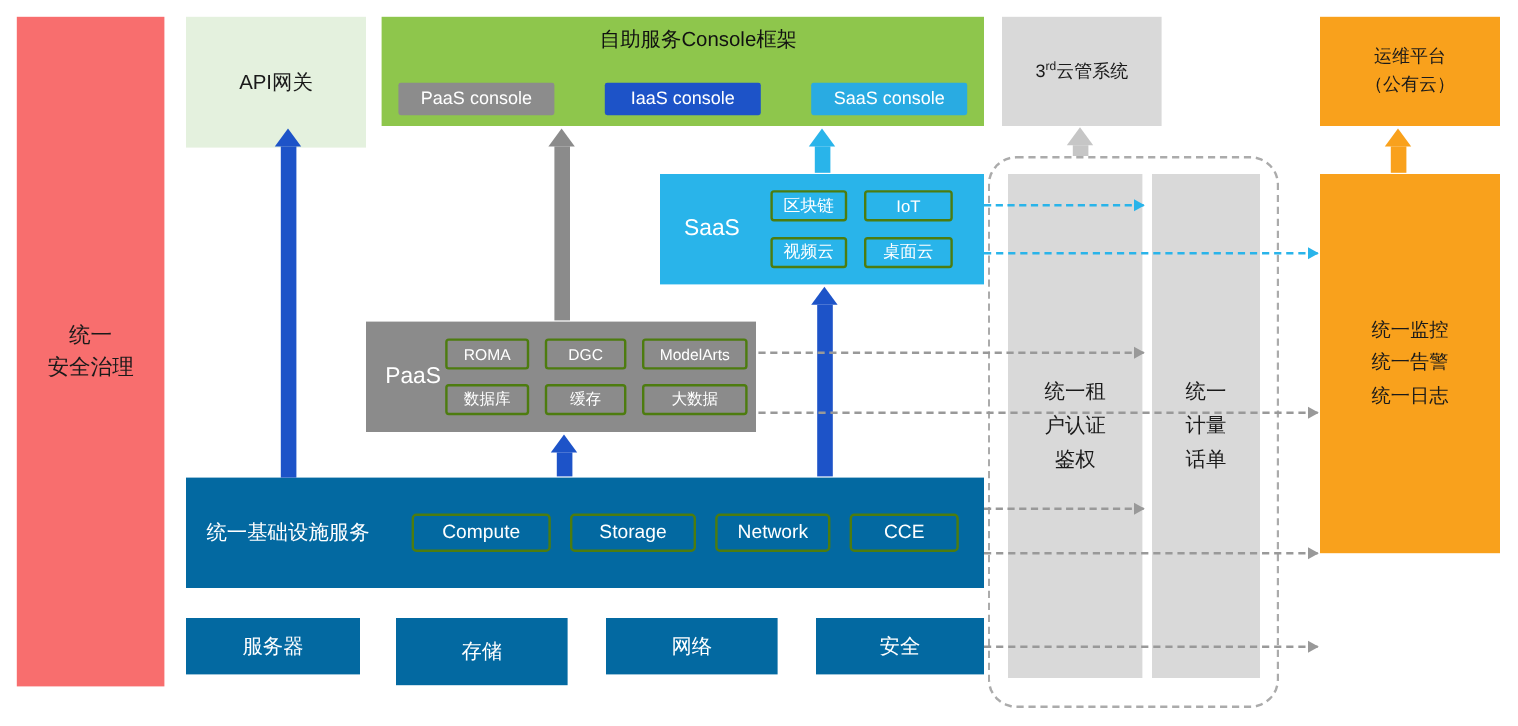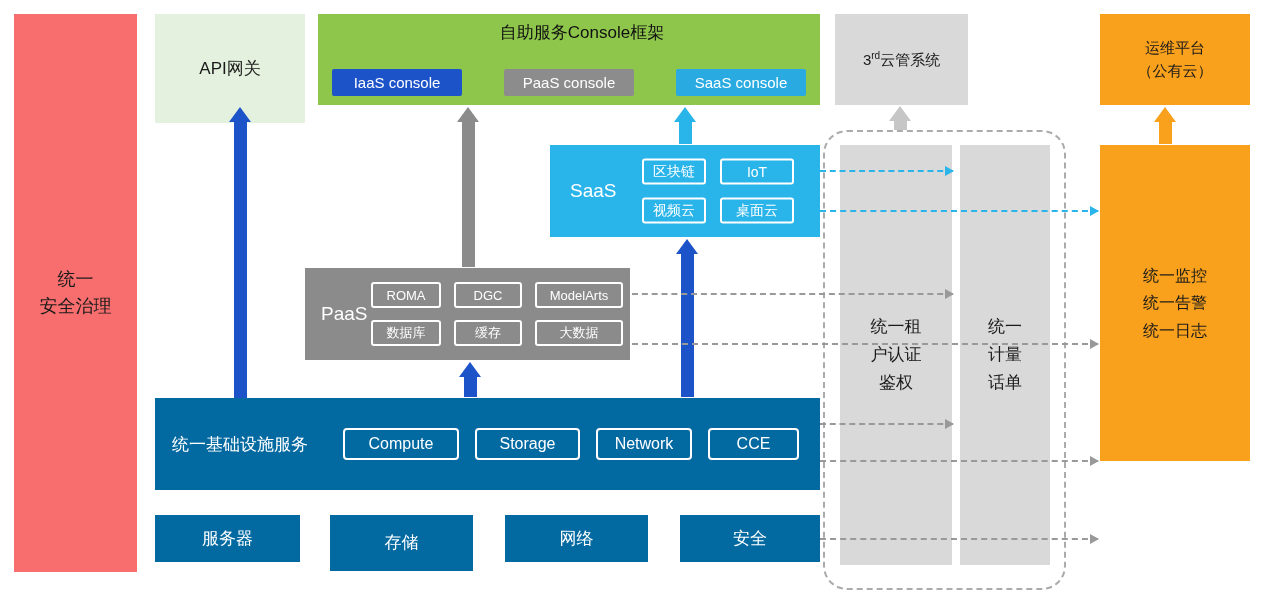--- a/index.html
+++ b/index.html
@@ -13,21 +13,21 @@
   .green     { background:#8ec64c; }
   .blue      { background:#0369a1; color:#fff; }
   .gray      { background:#8b8b8b; color:#fff; }
   .cyan      { background:#29b4ea; color:#fff; }
   .lightgray { background:#d9d9d9; }
   .orange    { background:#f9a11c; }
   .console-title { position:absolute; top:7px; left:0; right:0; text-align:center; font-size:17px; color:#111;padding-left:26px; }
   .console-row { position:absolute; left:14px; right:14px; bottom:9px; display:flex; justify-content:space-between; }
   .console-btn { width:130px; height:27px; display:flex; align-items:center; justify-content:center; color:#fff; font-size:15px; border-radius:2px; }
   .layer-label { position:absolute; top:50%; transform:translateY(-50%); color:#fff; font-size:19px; }
-  .chip { border:2px solid #ffffff; border-radius:3px; color:#fff; display:flex; align-items:center; justify-content:center; height:26px; }
+  .chip { border:2px solid #4d7c0f; border-radius:3px; color:#fff; display:flex; align-items:center; justify-content:center; height:26px; }
   .chip-grid { position:absolute; top:50%; transform:translateY(-50%); display:grid; }
   .saas-grid { left:92px; grid-template-columns:64px 74px; gap:13px 14px; font-size:14px; }
   .paas-grid { left:66px; grid-template-columns:70px 68px 88px; gap:12px 13px; font-size:13px; }
   .infra-label { position:absolute; left:17px; top:50%; transform:translateY(-50%); color:#fff; font-size:17px; }
   .infra-row { position:absolute; left:188px; right:21px; top:50%; transform:translateY(-50%); display:flex; justify-content:space-between; }
   .infra-chip { height:32px; border-radius:4px; font-size:16px; }
   .dashed-frame { position:absolute; border:2px dashed #ababab; border-radius:24px; }
   .arrow-up { position:absolute; display:flex; flex-direction:column; align-items:center; width:22px; }
   .arrow-up .head { width:0; height:0; border-left:11px solid transparent; border-right:11px solid transparent; border-bottom:15px solid var(--c); }
   .arrow-up .shaft { width:13px; flex:1; background:var(--c); }
@@ -42,22 +42,22 @@
 <div class="canvas">
 
   <div class="box red pre" style="left:14px; top:14px; width:123px; height:558px; font-size:18px;">统一
 安全治理</div>
 
   <div class="box lightgreen" style="left:155px; top:14px; width:150px; height:109px; font-size:17px;">API网关</div>
 
   <div style="position:absolute; left:318px; top:14px; width:502px; height:91px;" class="green">
     <div class="console-title">自助服务Console框架</div>
     <div class="console-row">
+      <div class="console-btn" style="background:#8c8c8c;">PaaS console</div>
       <div class="console-btn" style="background:#1d53c8;">IaaS console</div>
-      <div class="console-btn" style="background:#8c8c8c;">PaaS console</div>
       <div class="console-btn" style="background:#29abe2;">SaaS console</div>
     </div>
   </div>
 
   <div class="box lightgray" style="left:835px; top:14px; width:133px; height:91px; font-size:15px;">
     <span><span>3</span><sup>rd</sup><span>云管系统</span></span>
   </div>
 
 
   <div class="box orange pre" style="left:1100px; top:14px; width:150px; height:91px; font-size:15px;">运维平台

